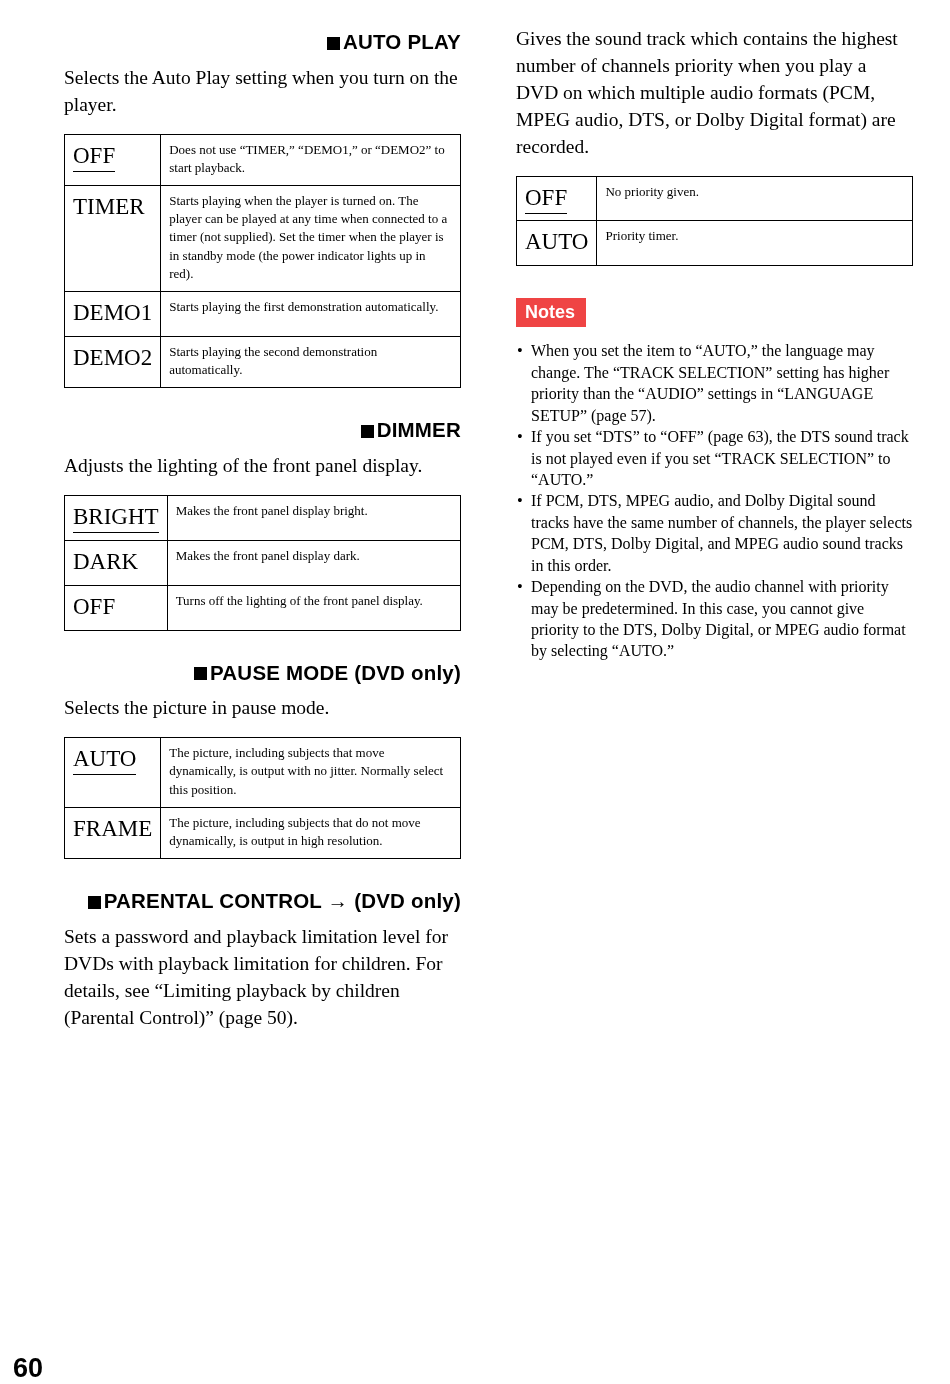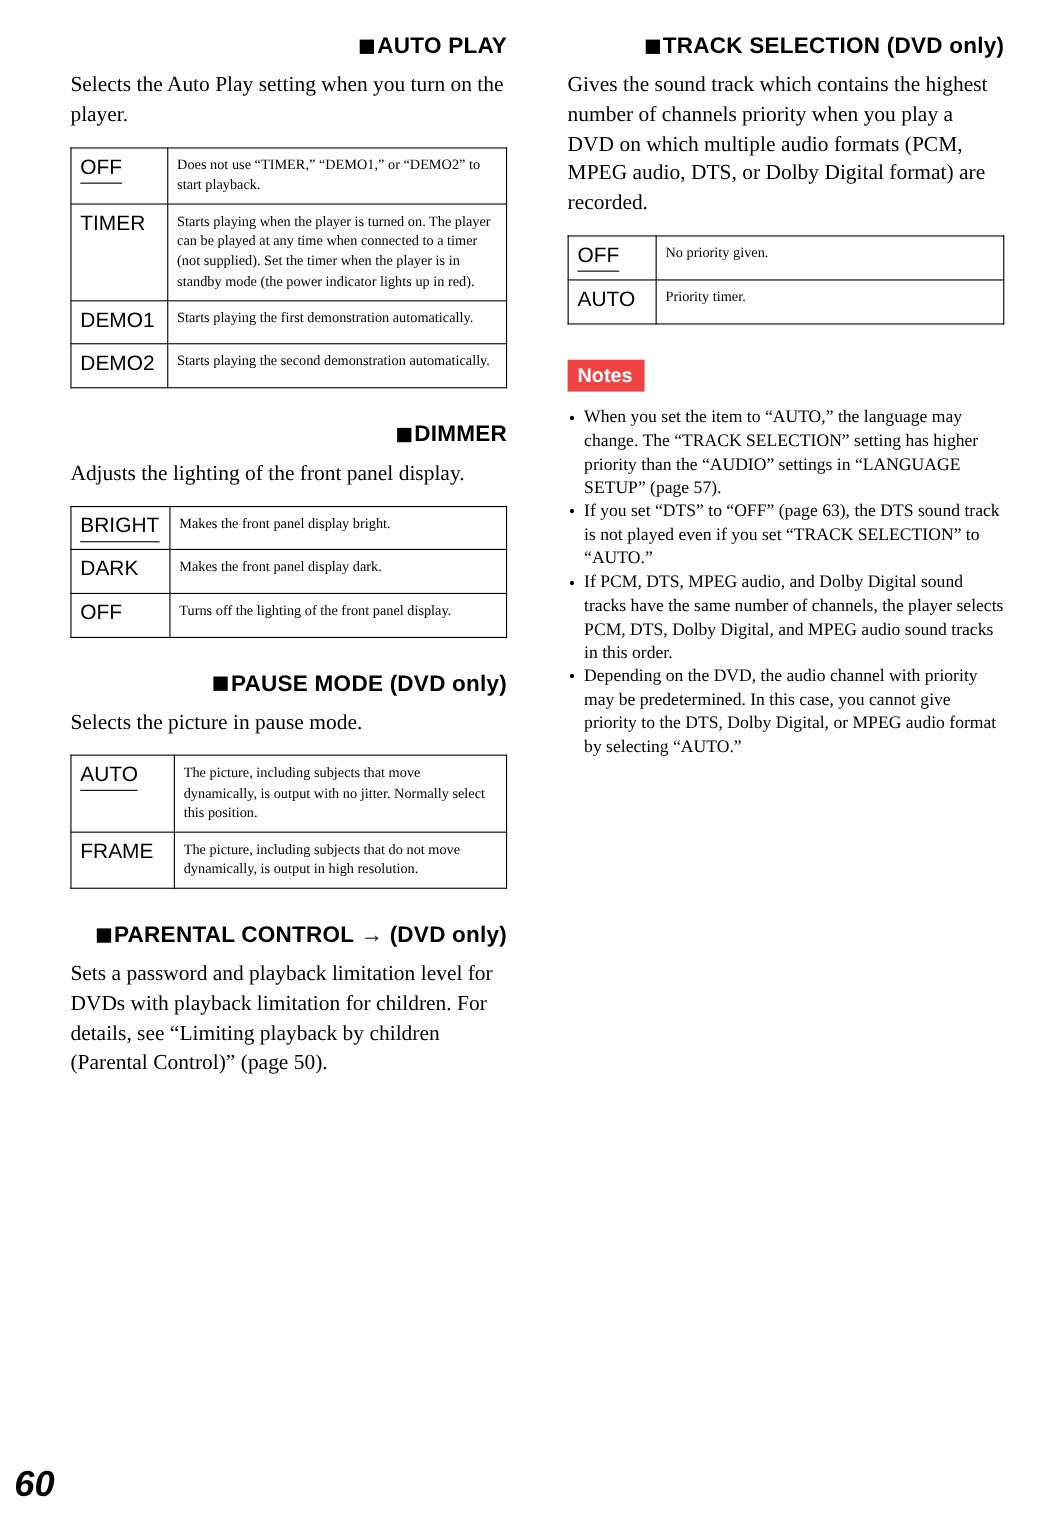--- a/index.html
+++ b/index.html
@@ -39,22 +39,22 @@
     border-collapse:collapse;
     width:100%;
     margin:2px 0 26px 0;
   }
   table.def-table td {
     border:1.5px solid #000;
     vertical-align:top;
     padding:6px 8px 8px 8px;
   }
   td.term {
-    font-family:Liberation Sans, sans-serif;
-    font-size:19px;
+    font-family:Liberation Serif, serif;
+    font-size:23px;
     line-height:1.3;
     white-space:nowrap;
     margin-left:12px;
   }
   td.desc {
     font-family:"Liberation Serif", serif;
     font-size:13px;
     line-height:1.4;
   }
   .w-a { width:88px; }
@@ -91,25 +91,24 @@
     content:"•";
     position:absolute;
     left:1px;
     top:0;
     font-size:16.5px;
   }
 
   .page-number {
     position:absolute;
     left:13px;
-    bottom:16px;
+    bottom:0;
     font-family:"Liberation Sans", sans-serif;
     font-weight:bold;
-    font-size:33px;
-    font-style:italic;
+    font-size:27px;
   }
 </style>
 </head>
 <body>
 
 <div class="page">
 
   <div class="col col-left">
 
     <div class="sec">
@@ -178,21 +177,20 @@
     <div class="sec">
       <div class="sec-heading"><span class="sq"></span><span>PARENTAL CONTROL → (DVD only)</span></div>
       <div class="body-text">Sets a password and playback limitation level for DVDs with playback limitation for children. For details, see “Limiting playback by children (Parental Control)” (page 50).</div>
     </div>
 
   </div>
 
   <div class="col col-right">
 
     <div class="sec">
-      <div class="sec-heading"><span class="sq"></span><span>TRACK SELECTION (DVD only)</span></div>
       <div class="intro">Gives the sound track which contains the highest number of channels priority when you play a DVD on which multiple audio formats (PCM, MPEG audio, DTS, or Dolby Digital format) are recorded.</div>
       <table class="def-table">
         <tbody>
             <tr>
           <td class="term w-d"><span class="u-def">OFF</span></td>
           <td class="desc">No priority given.</td>
         </tr>
         <tr>
           <td class="term">AUTO</td>
           <td class="desc">Priority timer.</td>

